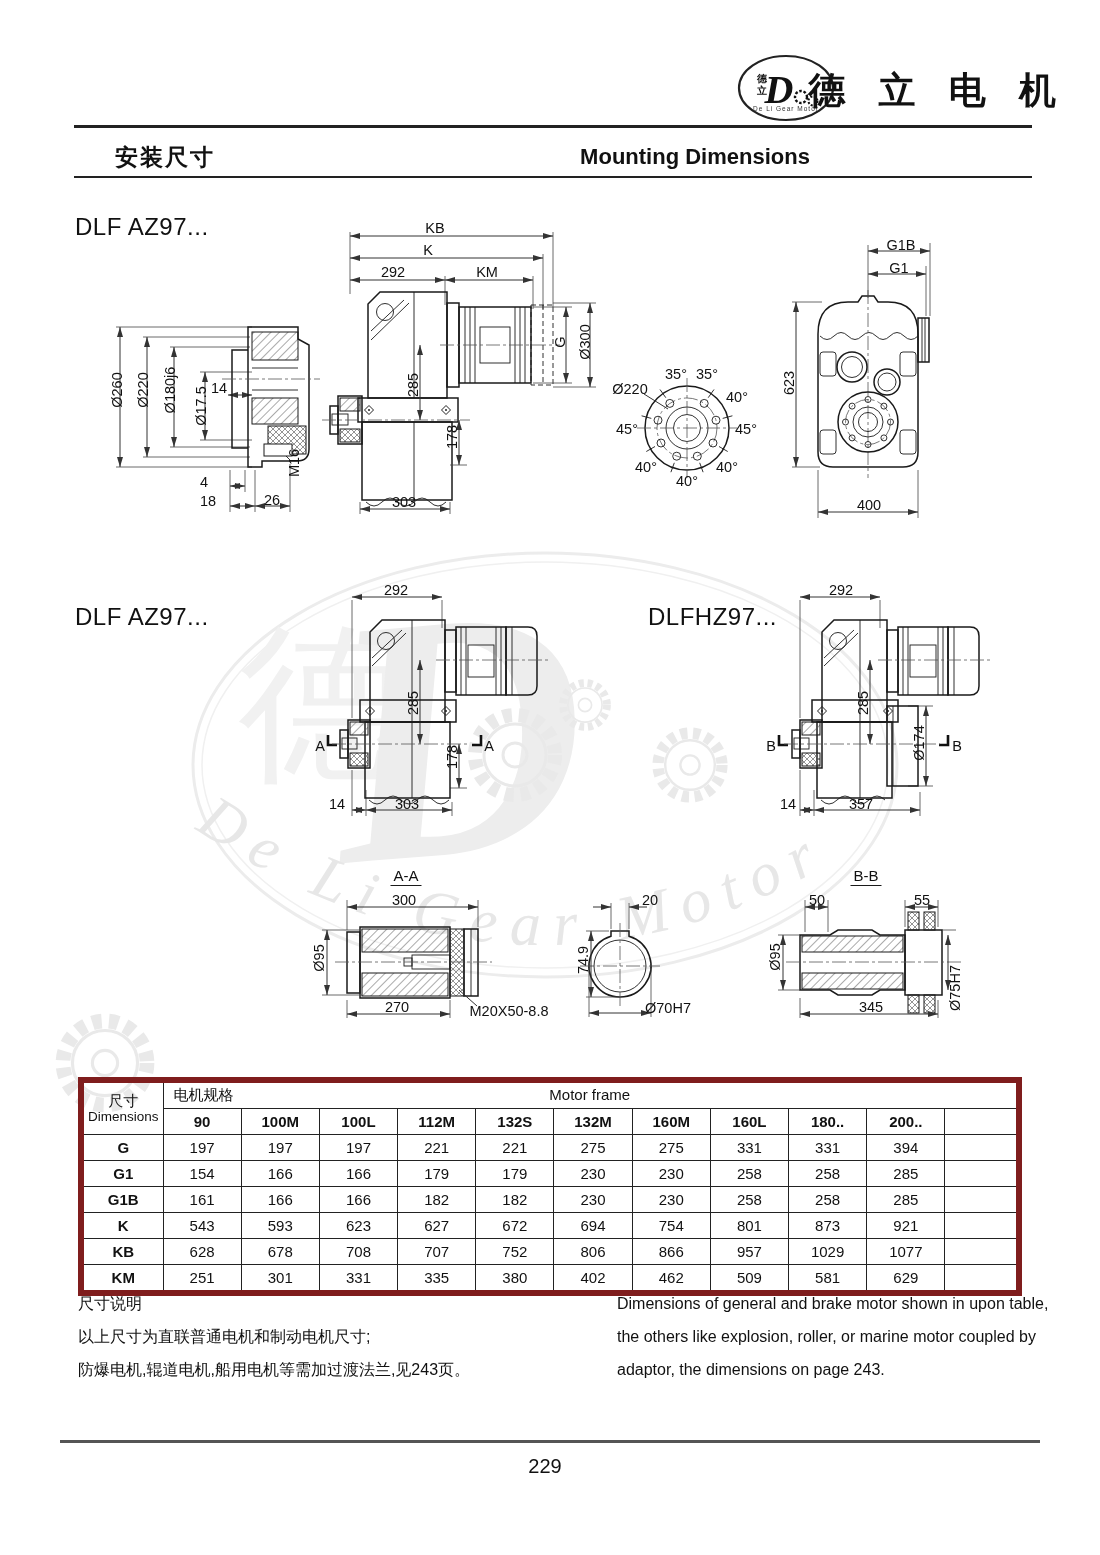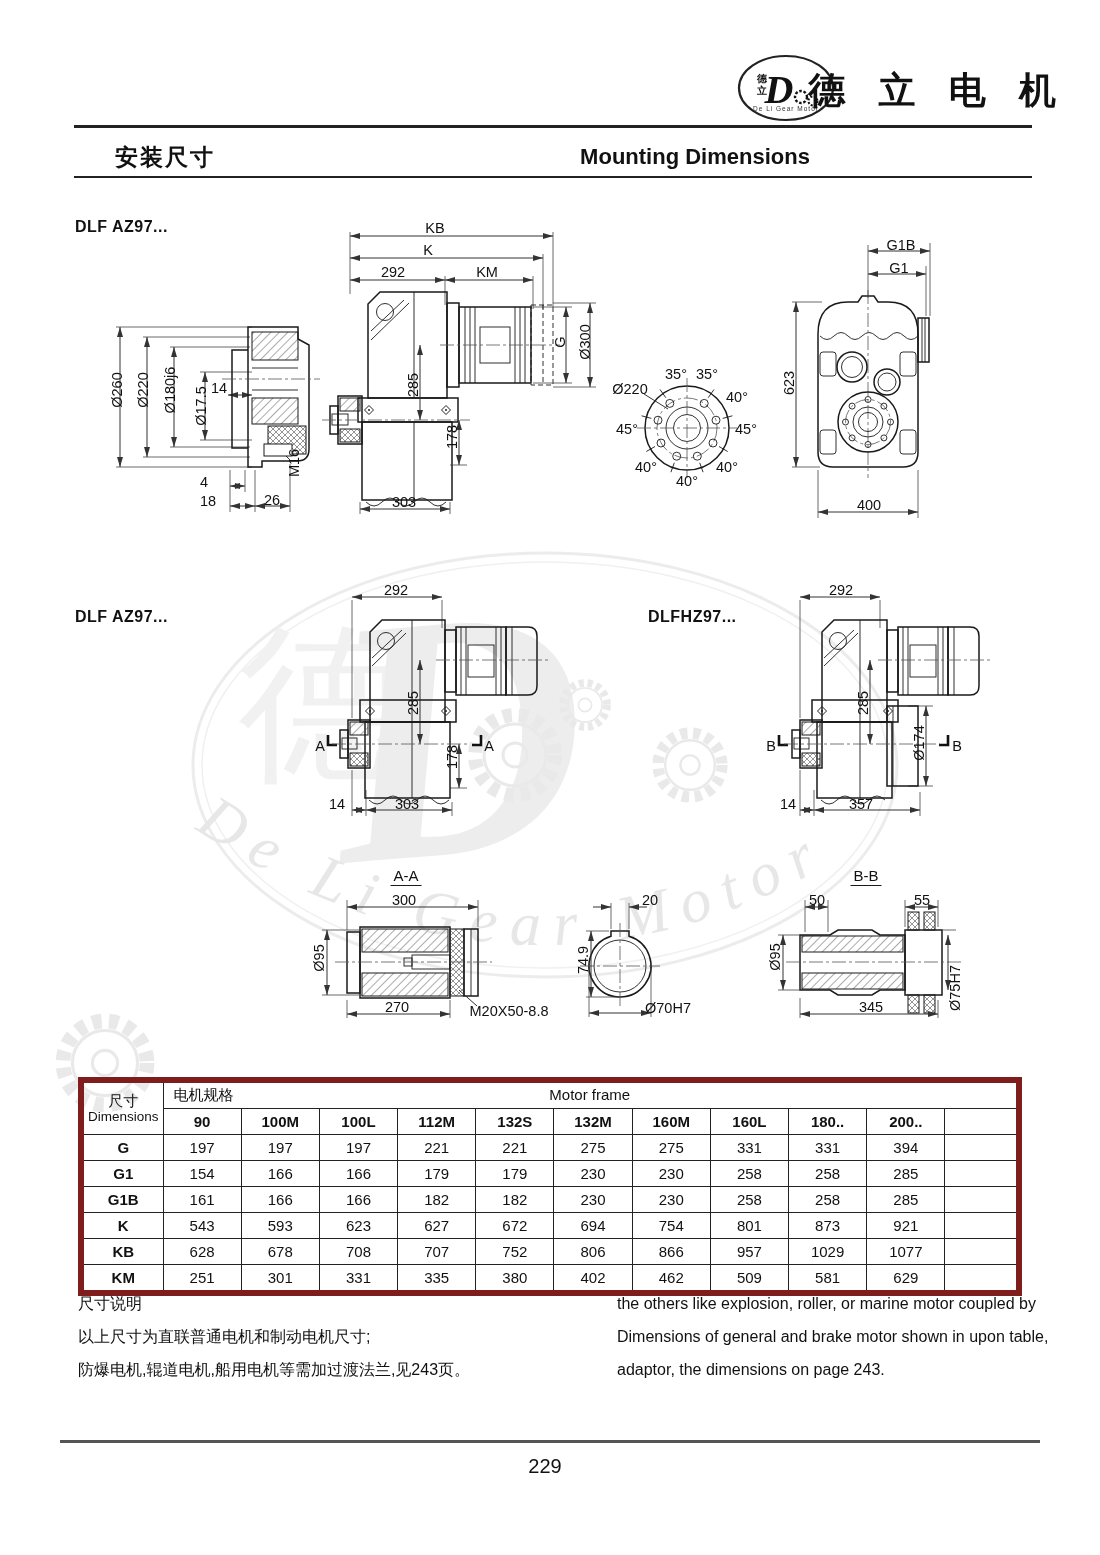--- a/index.html
+++ b/index.html
@@ -16,21 +16,21 @@
   .c{fill:none;stroke:#555;stroke-width:0.8;stroke-dasharray:14 3 3 3;}
   .h{fill:url(#hp);stroke:#1a1a1a;stroke-width:1;}
   .x{fill:url(#xp);stroke:#1a1a1a;stroke-width:1;}
   .sm{fill:none;stroke:#111;stroke-width:2.6;}
   .dash{stroke-dasharray:5 3;}
   
   .lb{position:absolute;transform:translate(-50%,-50%);font-size:14.5px;line-height:1;
       white-space:nowrap;color:#111;}
   .rot{transform:translate(-50%,-50%) rotate(-90deg);}
   .la{transform:translate(0,-50%);}
-  .mdl{font-size:16px;font-weight:bold;letter-spacing:0.5px;}
+  .mdl{font-size:24px;font-weight:normal;letter-spacing:0.5px;}
   .sect{font-size:15px;border-bottom:1.6px solid #1a1a1a;padding:0 3px 2px;}
   .rule{position:absolute;background:#222;}
   .brand{font-family:"Liberation Serif",serif;font-weight:bold;font-size:37px;letter-spacing:12px;}
   .logod{font-family:"Liberation Serif",serif;font-weight:bold;font-style:italic;font-size:40px;}
   .logocn{font-size:10px;font-weight:bold;}
   .logoarc{font-size:6.5px;color:#333;letter-spacing:1px;}
   .h1cn{font-size:23px;font-weight:bold;letter-spacing:2px;margin-left:40px;}
   .h1en{font-size:22px;font-weight:bold;}
   
   #dimtable{position:absolute;left:78px;top:1077px;width:944px;border-collapse:collapse;
@@ -612,21 +612,21 @@
         </tr>
       </tbody>
 </table>
 
 <div class="notes" style="left:78px;top:1287px;">
   <div>尺寸说明</div>
   <div>以上尺寸为直联普通电机和制动电机尺寸;</div>
   <div>防爆电机,辊道电机,船用电机等需加过渡法兰,见243页。</div>
 </div>
 <div class="notes" style="left:617px;top:1287px;">
+  <div>Dimensions of general and brake motor shown in upon table,</div>
   <div>the others like explosion, roller, or marine motor coupled by</div>
-  <div>Dimensions of general and brake motor shown in upon table,</div>
   <div>adaptor, the dimensions on page 243.</div>
 </div>
 
 <div class="rule" style="left:60px;top:1440px;width:980px;height:2.5px;background:#555;"></div>
 <div class="pageno" style="left:545px;top:1455px;">229</div>
 
 </div>
 
 </body></html>

